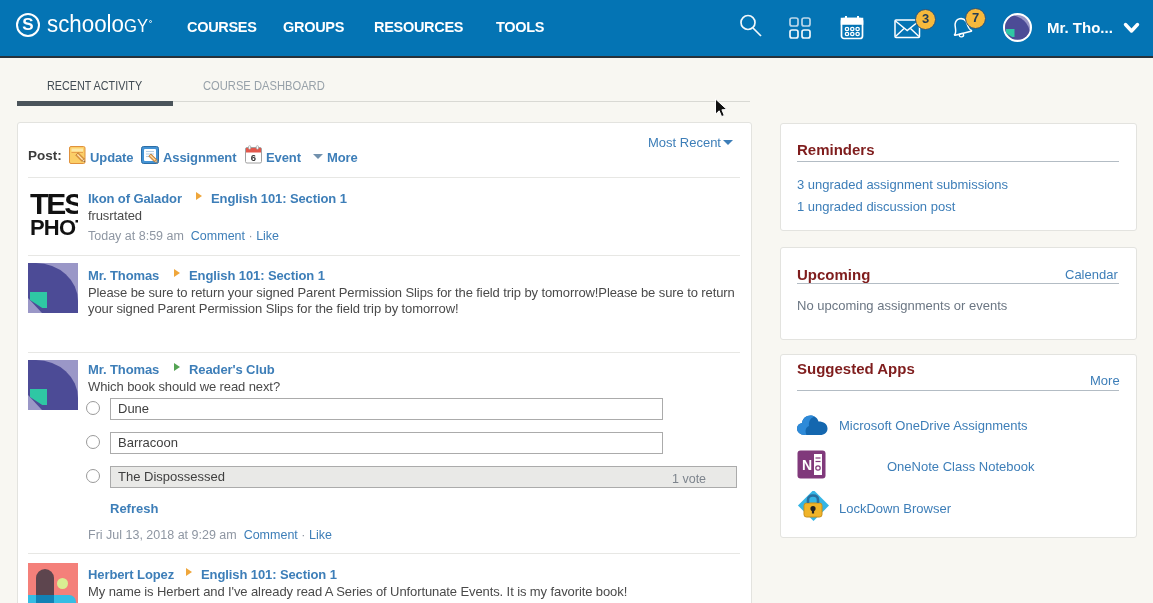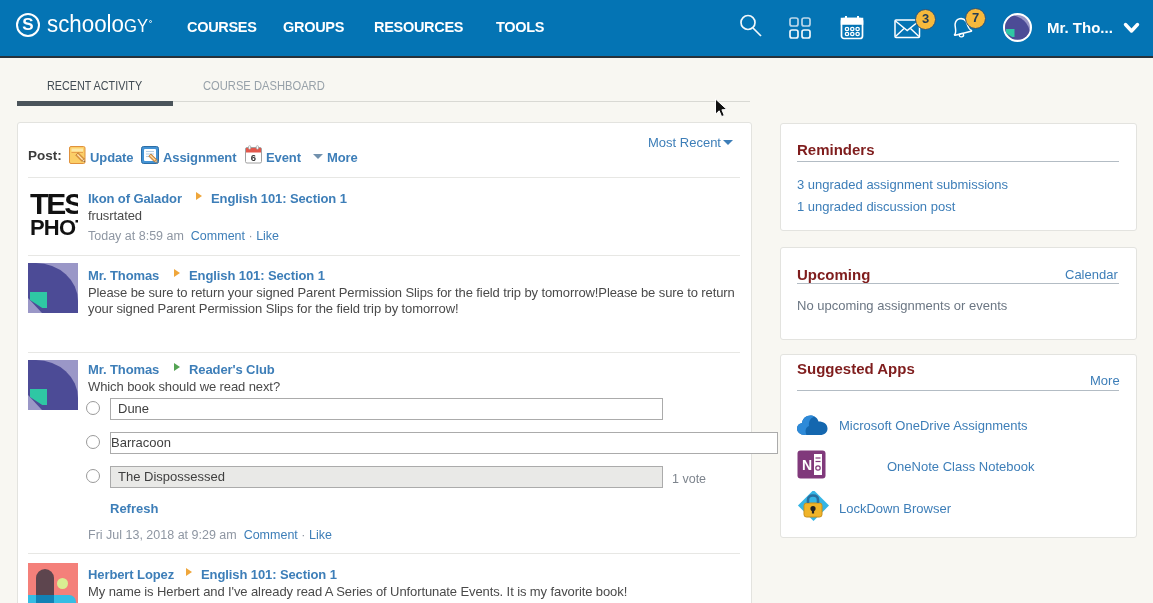--- a/index.html
+++ b/index.html
@@ -157,23 +157,23 @@
     <div style="position:absolute; left:0; top:0; width:50px; height:50px; background:#4c4b96; border-top-right-radius:42px 38px; clip-path:polygon(0 0, 100% 0, 100% 100%, 28% 100%, 0 70%);"></div>
     <div style="position:absolute; left:2px; top:29px; width:17px; height:16px; background:#2fc7a4; clip-path:polygon(0 0, 100% 0, 100% 100%, 72% 100%, 0 50%);"></div>
   </div>
   <a class="abs ptitle" style="left:88px; top:362px;">Mr. Thomas</a>
   <div class="arrow-g" style="left:174px; top:363px;"></div>
   <a class="abs ptitle" style="left:189px; top:362px;">Reader's Club</a>
   <div class="abs pmsg" style="left:88px; top:379px;">Which book should we read next?</div>
   <div class="abs" style="left:86px; top:401px; width:14px; height:14px; border:1px solid #9a9a9a; border-radius:50%; background:#fff;"></div>
   <div class="abs" style="left:110px; top:398px; width:553px; height:22px; border:1px solid #ababab; background:#fff; font-size:13px; color:#3f3f3f; line-height:20px; padding-left:7px;">Dune</div>
   <div class="abs" style="left:86px; top:435px; width:14px; height:14px; border:1px solid #9a9a9a; border-radius:50%; background:#fff;"></div>
-  <div class="abs" style="left:110px; top:432px; width:668px; height:22px; border:1px solid #ababab; background:#fff; font-size:13px; color:#3f3f3f; line-height:20px; ">Barracoon</div>
+  <div class="abs" style="left:110px; top:432px; width:553px; height:22px; border:1px solid #ababab; background:#fff; font-size:13px; color:#3f3f3f; line-height:20px; padding-left:7px;">Barracoon</div>
   <div class="abs" style="left:86px; top:469px; width:14px; height:14px; border:1px solid #9a9a9a; border-radius:50%; background:#fff;"></div>
-  <div class="abs" style="left:110px; top:466px; width:553px; height:22px; border:1px solid #ababab; background:#e9e9e7; font-size:13px; color:#3f3f3f; line-height:20px; padding-left:7px;">The Dispossessed</div>
+  <div class="abs" style="left:110px; top:466px; width:627px; height:22px; border:1px solid #ababab; background:#e9e9e7; font-size:13px; color:#3f3f3f; line-height:20px; padding-left:7px;">The Dispossessed</div>
   <div class="abs" style="left:672px; top:472px; font-size:12.5px; color:#7d848d;">1 vote</div>
   <a class="abs" style="left:110px; top:501px; font-size:13px; font-weight:bold; color:#3d7eb8;">Refresh</a>
   <div class="abs pmeta" style="left:88px; top:528px;">Fri Jul 13, 2018 at 9:29 am&nbsp; <a class="blue">Comment</a> · <a class="blue">Like</a></div>
   <div class="sep" style="left:28px; top:553px; width:712px;"></div>
 
   <div class="abs" style="left:28px; top:563px; width:50px; height:50px; background:#f4807a; overflow:hidden;">
     <div style="position:absolute; left:8px; top:6px; width:18px; height:44px; background:#5d454e; border-radius:9px 9px 0 0;"></div>
     <div style="position:absolute; left:29px; top:15px; width:11px; height:11px; border-radius:50%; background:#d9ee92;"></div>
     <div style="position:absolute; left:0; top:32px; width:48px; height:14px; background:#35bde4; border-radius:0 7px 7px 0;"></div>
     <div style="position:absolute; left:8px; top:32px; width:18px; height:14px; background:#1181b5;"></div>

